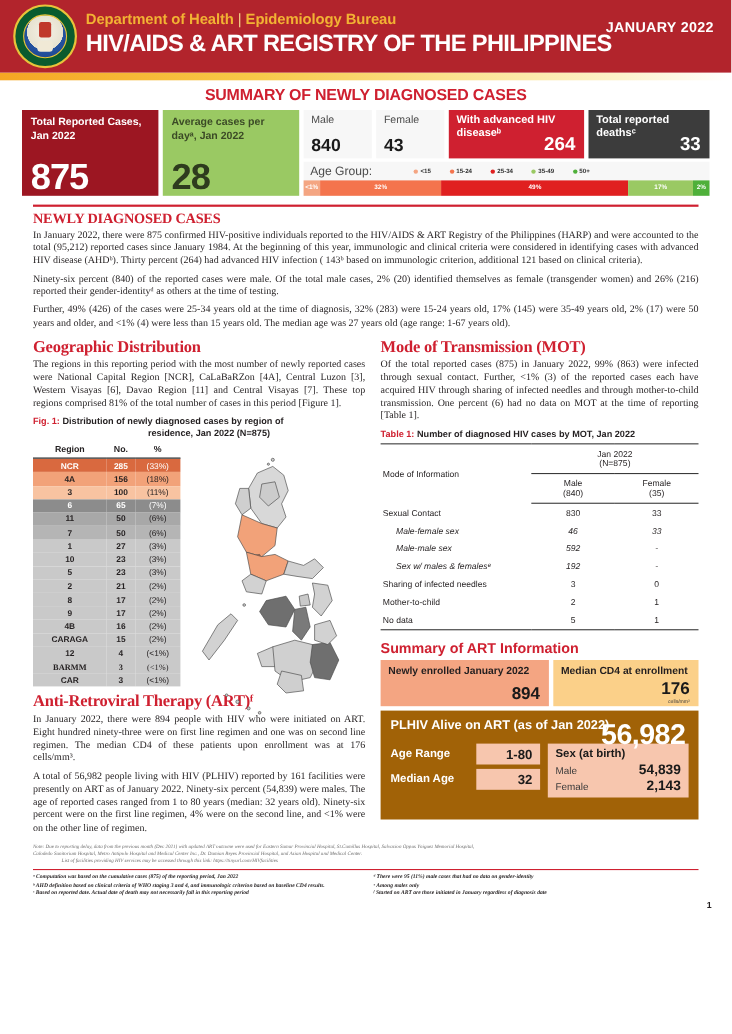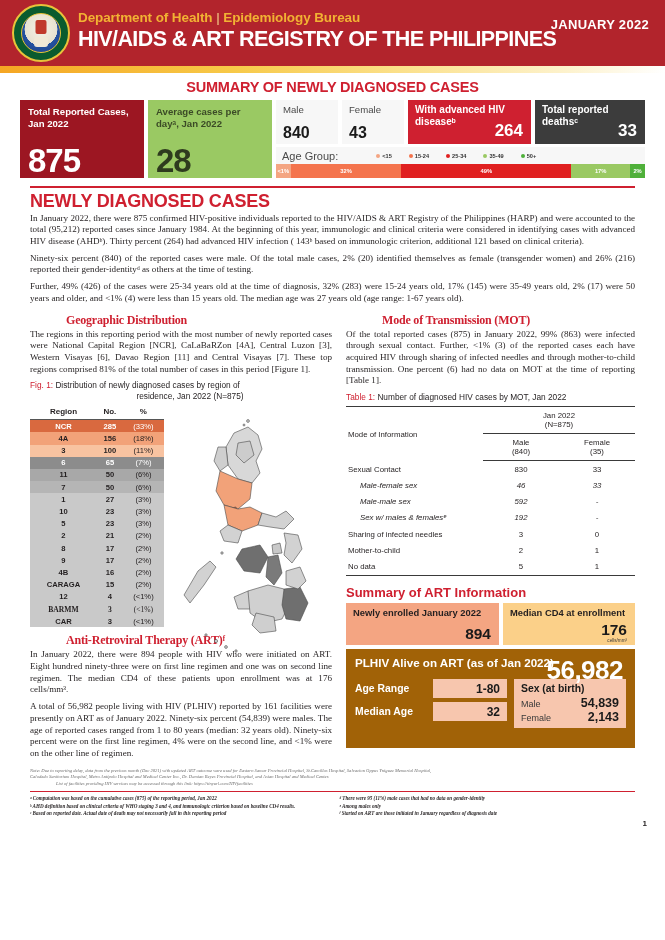--- a/index.html
+++ b/index.html
@@ -86,33 +86,33 @@
   .lg-item { display: flex; align-items: center; gap: 2px; font-size: 5.6px; font-weight: bold; color: #333; }
   .dot { width: 4px; height: 4px; border-radius: 50%; display: inline-block; }
   .age-bar { display: flex; height: 14px; }
   .age-seg { display: flex; align-items: center; justify-content: center;
     font-size: 5.8px; font-weight: bold; color: #ffffff; overflow: hidden; }
 
   
   .ndc-rule { height: 1.5px; background: #cf2030; margin: 8px 30px 0 30px; }
   .body { padding: 0 30px; }
   h2.sec {
-    color: #cf2030; font-size: 18px; font-weight: bold;
-    letter-spacing: -0.2px; margin: 3px 0 1px 0;
-  }
-  h2.sec.ser { font-family: "Liberation Serif", serif; font-size: 12px; margin-left: 36px; }
+    color: #cf2030; font-size: 13px; font-weight: bold;
+    letter-spacing: -0.2px; margin: 3px 0 1px 0; font-family: Liberation Serif, serif;
+  }
+  h2.sec.ser { font-family: "Liberation Serif", serif; font-size: 15px; }
   p.para {
     font-family: "Liberation Serif", serif; font-size: 9.1px;
     line-height: 1.29; text-align: justify; margin-bottom: 5px;
   }
   .cols { display: flex; gap: 14px; margin-top: 5px; }
   .col-l { width: 302px; }
   .col-r { flex: 1; }
   .figcap, .tabcap {
-    font-size: 8.3px; font-weight: normal; line-height: 1.25; color: #231f20;
+    font-size: 8.3px; font-weight: bold; line-height: 1.25; color: #231f20;
   }
   .figcap .k { color: #cf2030; }
   .tabcap .k { color: #cf2030; }
   .figcap .ind { display: block; padding-left: 18px; text-align: center; }
 
   
   .fig-area { display: flex; margin-top: 4px; }
   table.reg { border-collapse: collapse; width: 134px; font-size: 7.6px; }
   table.reg th {
     font-size: 8px; font-weight: bold; padding: 2px 0 3px 0;
@@ -148,21 +148,21 @@
   .art-plhiv { background: #a16207; margin-top: 4px; padding: 7px 9px 20px 9px; position: relative; }
   .plhiv-lbl { color: #ffffff; font-size: 11.6px; font-weight: bold; line-height: 1.25; }
   .plhiv-num { position: absolute; right: 12px; top: 6px; color: #ffffff;
     font-size: 26px; font-weight: bold; letter-spacing: -0.5px; }
   .plhiv-grid { display: flex; gap: 7px; margin-top: 9px; }
   .pg-left { flex: 1; }
   .pg-row { display: flex; align-items: center; margin-bottom: 4px; }
   .pg-row .k { color: #ffffff; font-size: 10.4px; font-weight: bold; width: 78px; }
   .pg-row .boxv { background: #f7c6ae; flex: 1; text-align: right;
     padding: 2.5px 7px; font-size: 12px; font-weight: bold; color: #1a1a1a; }
-  .pg-right { width: 112px; background: #f7c6ae; padding: 4px 7px 4px 7px; }
+  .pg-right { width: 128px; background: #f7c6ae; padding: 4px 7px 4px 7px; }
   .pg-right .h { font-size: 10.4px; font-weight: bold; color: #1a1a1a; margin-bottom: 2px; }
   .pg-right .r { display: flex; justify-content: space-between; align-items: baseline; }
   .pg-right .r .k2 { font-size: 9px; color: #3a3a3a; }
   .pg-right .r .v2 { font-size: 12.5px; font-weight: bold; color: #1a1a1a; }
 
   
   .notes { padding: 3px 30px 0 30px; }
   .note-line { font-family: "Liberation Serif", serif; font-style: italic;
     font-size: 4.6px; color: #6b6b6b; line-height: 1.45; }
   .note-line.ind { padding-left: 26px; }

